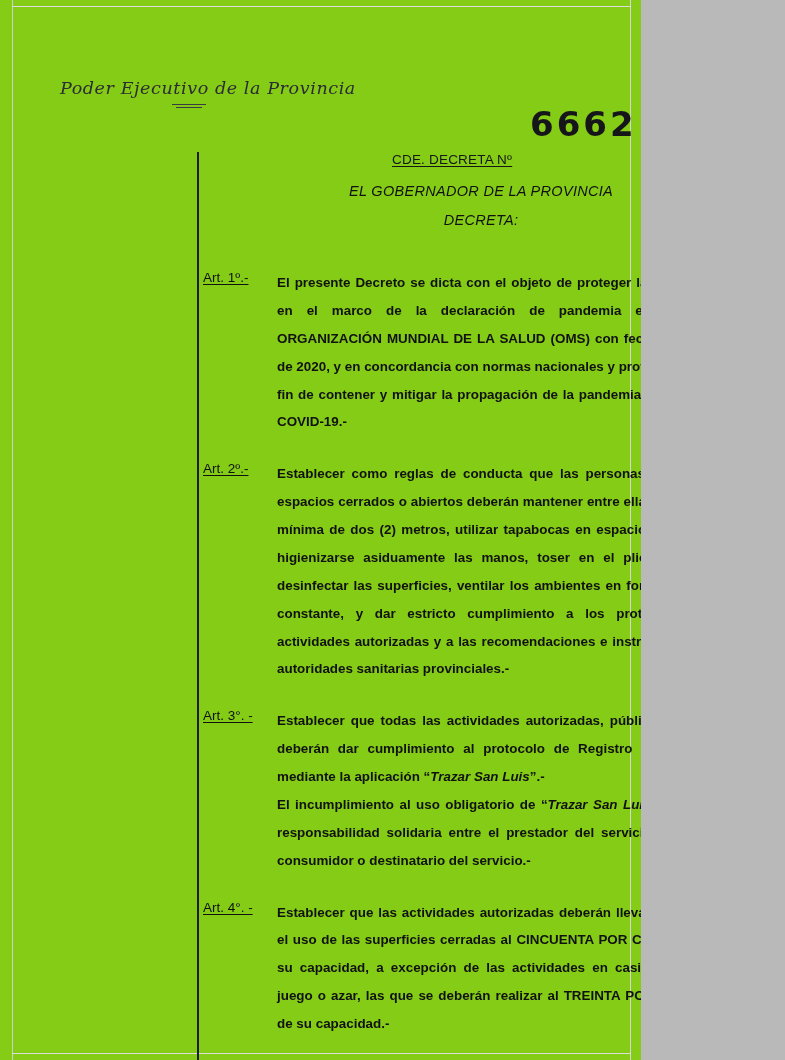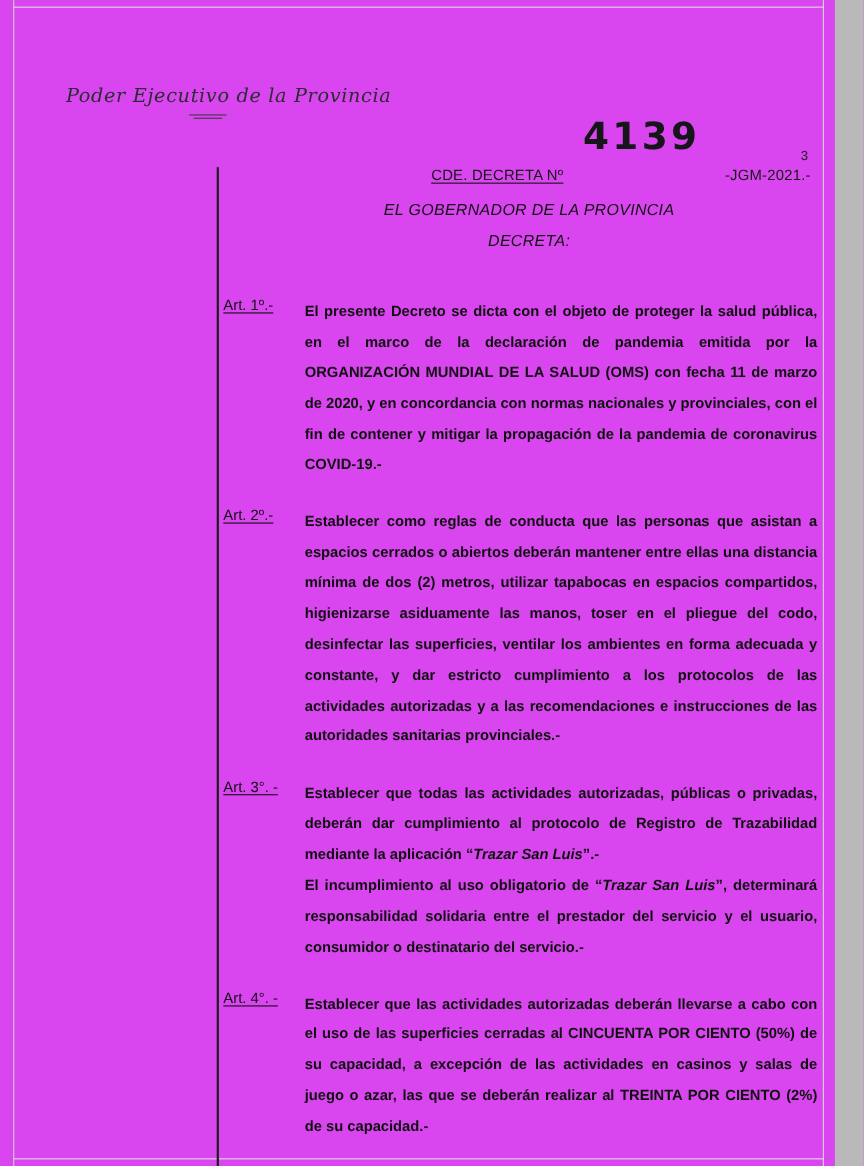--- a/index.html
+++ b/index.html
@@ -7,23 +7,23 @@
     padding: 0;
     background: #b9b9b9;
   }
   body {
     width: 785px;
     height: 1060px;
     font-family: "Liberation Sans", sans-serif;
   }
   .page {
     position: relative;
-    width: 759px;
+    width: 641px;
     height: 1060px;
-    background: #d946ef;
+    background: #84cc16;
     box-sizing: border-box;
     overflow: hidden;
   }
   
   .scan-edge-left {
     position: absolute;
     left: 12px; top: 0; bottom: 0;
     width: 1px;
     background: #cfcfcf;
   }
@@ -201,21 +201,21 @@
 
   <div class="letterhead">
     <div class="line1">Poder Ejecutivo de la Provincia</div>
     <div class="rule"></div>
     <div class="rule2"></div>
   </div>
 
   <div class="margin-rule"></div>
 
   <div class="decree-number">
-    <span>4139</span>
+    <span>6662</span>
   </div>
 
   <div class="page-number">3</div>
 
   <div class="cde-line">
     <span class="jgm">-JGM-2021.-</span>
     <span class="cde-label">CDE. DECRETA Nº</span>
   </div>
 
   <div class="title-block">

